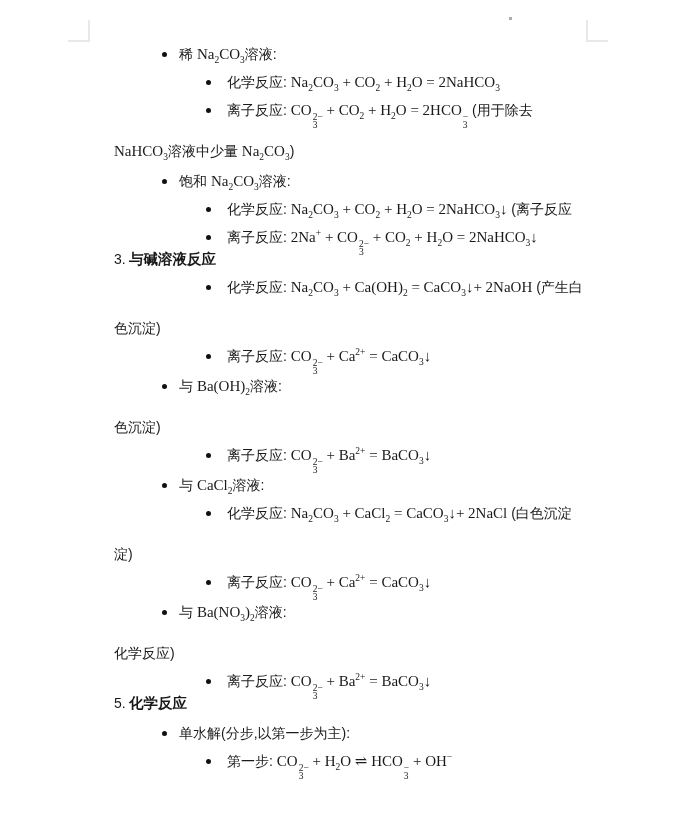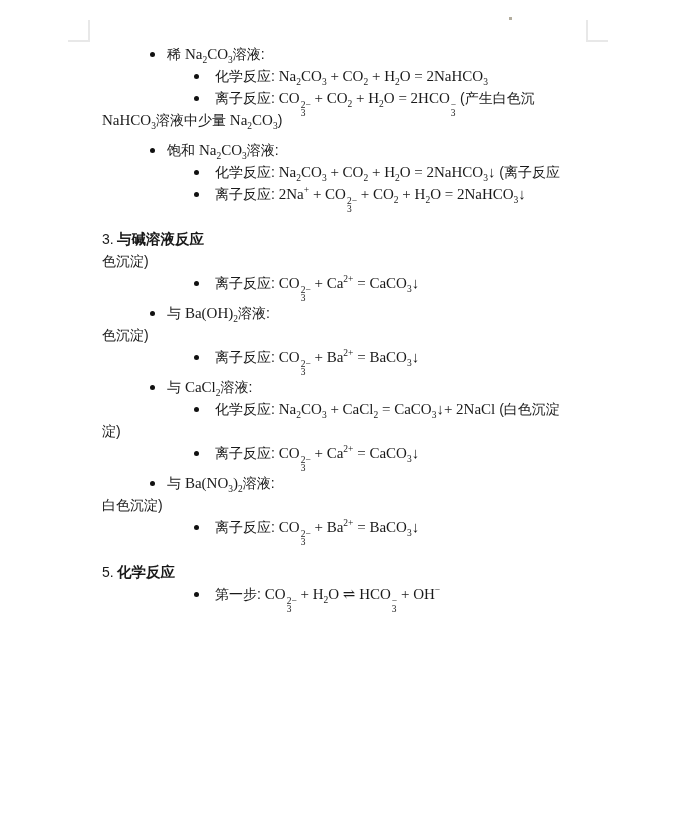--- a/index.html
+++ b/index.html
@@ -11,27 +11,27 @@
   }
   .page { position: relative; width: 679px; height: 836px; background: #ffffff; }
 
   
   .mark-left  { position: absolute; left: 68px;  top: 20px; width: 20px; height: 20px;
                 border-right: 2px solid #e8e8e8; border-bottom: 2px solid #e8e8e8; }
   .mark-right { position: absolute; left: 586px; top: 20px; width: 20px; height: 20px;
                 border-left: 2px solid #e8e8e8; border-bottom: 2px solid #e8e8e8; }
   .speck { position: absolute; left: 509px; top: 17px; width: 3px; height: 3px; background: #b3ad9e; }
 
-  .content { padding-top: 35px; }
+  .content { padding-top: 35px; padding-left: 12px; }
 
   .line { position: relative; white-space: nowrap; height: 22px; line-height: 22px; font-size: 14px; }
   .b1   { padding-left: 167px; margin-top: 8px; }
-  .b2   { padding-left: 215px; }
-  .cont { padding-left: 102px; margin-top: 0; }
-  .h    { padding-left: 102px; margin-top: 23px; }
+  .b2   { padding-left: 215px; margin-top: 6px; }
+  .cont { padding-left: 102px; margin-top: 19px; }
+  .h    { padding-left: 102px; margin-top: 0; }
 
   .h .cn { font-weight: 700; font-size: 14.5px; }
   .num { display: inline-block; width: 15px; font-size: 14px; font-weight: 400; }
 
   .bullet { position: absolute; top: 9px; width: 5px; height: 5px; background: #111; border-radius: 50%; }
   .b1 .bullet { left: 150px; }
   .b2 .bullet { left: 194px; }
 
   
   .f { font-family: "Liberation Serif", "DejaVu Serif", serif; font-size: 15px; }
@@ -51,54 +51,56 @@
   <div class="speck" style="background: rgb(179, 173, 158);"></div>
   <div class="content">
       <div class="line b1"><span class="bullet"></span><span class="cn">稀 </span><span class="f">Na<sub>2</sub>CO<sub>3</sub></span><span class="cn">溶液:</span></div>
       <div class="line b2"><span class="bullet"></span><span class="cn">化学反应: </span><span class="f">Na<sub>2</sub>CO<sub>3</sub> + CO<sub>2</sub> + H<sub>2</sub>O = 2NaHCO<sub>3</sub></span></div>
       <div class="line b2"><span class="bullet"></span><span class="cn">离子反应: </span><span class="f">CO<span class="ss">
             <span>2−</span>
             <span>3</span>
           </span> + CO<sub>2</sub> + H<sub>2</sub>O = 2HCO<span class="ss">
             <span>−</span>
             <span>3</span>
-          </span></span><span class="cn"> (产生白色沉</span></div>
+          </span></span><span class="cn"> (用于除去</span></div>
       <div class="line cont"><span class="f">NaHCO<sub>3</sub></span><span class="cn">溶液中少量 </span><span class="f">Na<sub>2</sub>CO<sub>3</sub></span><span class="cn">)</span></div>
       <div class="line b1"><span class="bullet"></span><span class="cn">饱和 </span><span class="f">Na<sub>2</sub>CO<sub>3</sub></span><span class="cn">溶液:</span></div>
       <div class="line b2"><span class="bullet"></span><span class="cn">化学反应: </span><span class="f">Na<sub>2</sub>CO<sub>3</sub> + CO<sub>2</sub> + H<sub>2</sub>O = 2NaHCO<sub>3</sub>↓</span><span class="cn"> (离子反应</span></div>
       <div class="line b2"><span class="bullet"></span><span class="cn">离子反应: </span><span class="f">2Na<sup>+</sup> + CO<span class="ss">
             <span>2−</span>
             <span>3</span>
           </span> + CO<sub>2</sub> + H<sub>2</sub>O = 2NaHCO<sub>3</sub>↓</span></div>
       <div class="line h"><span class="num">3.</span><span class="cn">与碱溶液反应</span></div>
+      <div class="line b2"><span class="bullet"></span><span class="cn">化学反应: </span><span class="f">Na<sub>2</sub>CO<sub>3</sub> + Ca(OH)<sub>2</sub> = CaCO<sub>3</sub>↓+ 2NaOH</span><span class="cn"> (产生白</span></div>
       <div class="line cont"><span class="cn">色沉淀)</span></div>
       <div class="line b2"><span class="bullet"></span><span class="cn">离子反应: </span><span class="f">CO<span class="ss">
             <span>2−</span>
             <span>3</span>
           </span> + Ca<sup>2+</sup> = CaCO<sub>3</sub>↓</span></div>
       <div class="line b1"><span class="bullet"></span><span class="cn">与 </span><span class="f">Ba(OH)<sub>2</sub></span><span class="cn">溶液:</span></div>
       <div class="line cont"><span class="cn">色沉淀)</span></div>
       <div class="line b2"><span class="bullet"></span><span class="cn">离子反应: </span><span class="f">CO<span class="ss">
             <span>2−</span>
             <span>3</span>
           </span> + Ba<sup>2+</sup> = BaCO<sub>3</sub>↓</span></div>
       <div class="line b1"><span class="bullet"></span><span class="cn">与 </span><span class="f">CaCl<sub>2</sub></span><span class="cn">溶液:</span></div>
       <div class="line b2"><span class="bullet"></span><span class="cn">化学反应: </span><span class="f">Na<sub>2</sub>CO<sub>3</sub> + CaCl<sub>2</sub> = CaCO<sub>3</sub>↓+ 2NaCl</span><span class="cn"> (白色沉淀</span></div>
       <div class="line cont"><span class="cn">淀)</span></div>
       <div class="line b2"><span class="bullet"></span><span class="cn">离子反应: </span><span class="f">CO<span class="ss">
             <span>2−</span>
             <span>3</span>
           </span> + Ca<sup>2+</sup> = CaCO<sub>3</sub>↓</span></div>
       <div class="line b1"><span class="bullet"></span><span class="cn">与 </span><span class="f">Ba(NO<sub>3</sub>)<sub>2</sub></span><span class="cn">溶液:</span></div>
-      <div class="line cont"><span class="cn">白色沉淀)</span></div>
+      <div class="line cont"><span class="cn">化学反应)</span></div>
       <div class="line b2"><span class="bullet"></span><span class="cn">离子反应: </span><span class="f">CO<span class="ss">
             <span>2−</span>
             <span>3</span>
           </span> + Ba<sup>2+</sup> = BaCO<sub>3</sub>↓</span></div>
       <div class="line h"><span class="num">5.</span><span class="cn">化学反应</span></div>
+      <div class="line b1"><span class="bullet"></span><span class="cn">单水解(分步,以第一步为主):</span></div>
       <div class="line b2"><span class="bullet"></span><span class="cn">第一步: </span><span class="f">CO<span class="ss">
             <span>2−</span>
             <span>3</span>
           </span> + H<sub>2</sub>O ⇌ HCO<span class="ss">
             <span>−</span>
             <span>3</span>
           </span> + OH<sup>−</sup></span></div>
     </div>
 </div>
 

